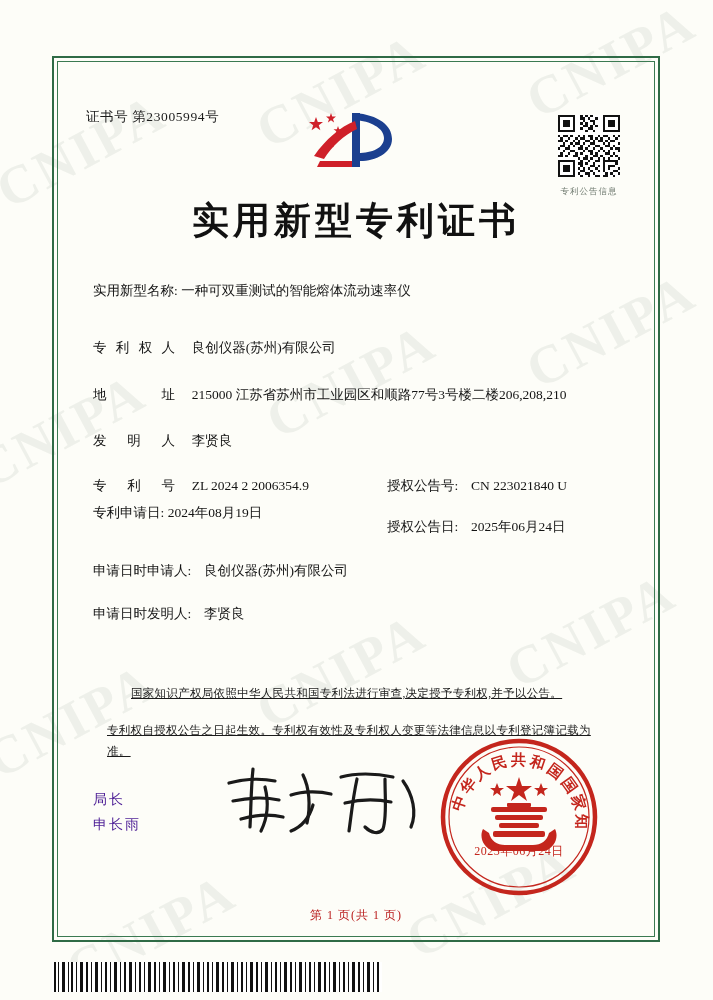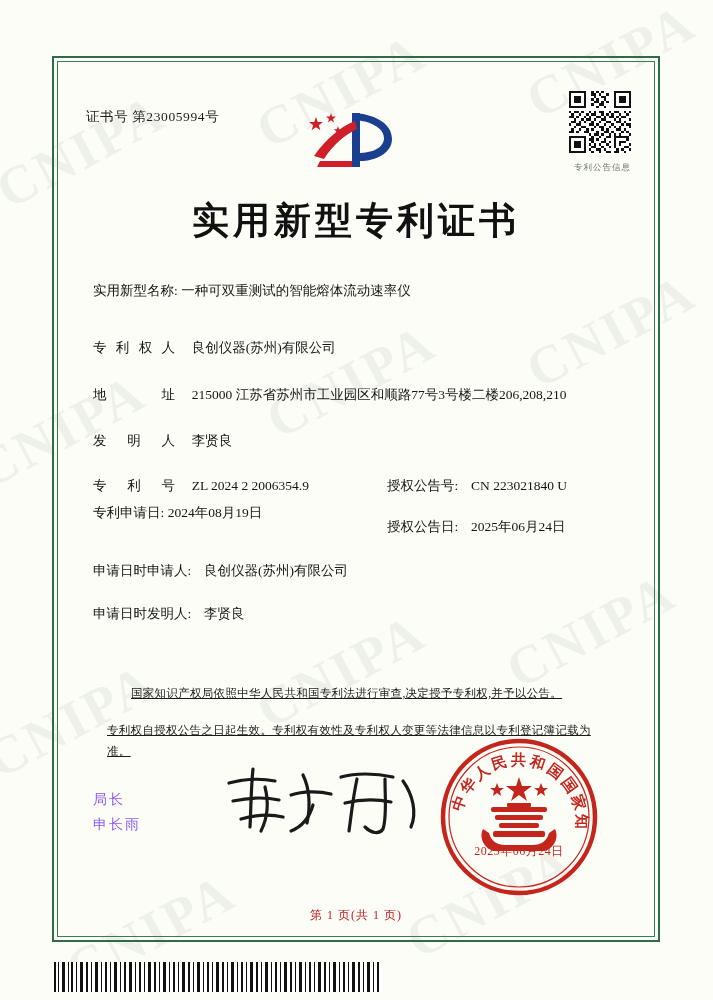--- a/index.html
+++ b/index.html
@@ -95,23 +95,23 @@
     left: 243px;
     top: 48px;
     width: 120px;
     height: 62px;
   }
 
   
   #qr-block {
     position: absolute;
     right: 24px;
-    top: 30px;
+    top: 54px;
     width: 84px;
-    text-align: right;
+    text-align: center;
   }
   #qr-code {
     width: 62px;
     height: 62px;
     margin: 0 auto;
     background-color: #ffffff;
     image-rendering: pixelated;
   }
   #qr-caption {
     margin-top: 5px;
@@ -190,21 +190,21 @@
   #para p { margin: 16px; text-decoration: underline; }
   #para p.indent { text-indent: 24px; }
 
   
   #sig-labels {
     position: absolute;
     left: 36px;
     top: 726px;
     font-size: 14px;
     line-height: 25px;
-    color: #8b5cf6;
+    color: #4c1d95;
     letter-spacing: 2px;
   }
   #signature {
     position: absolute;
     left: 160px;
     top: 700px;
     width: 220px;
     height: 80px;
   }
 

